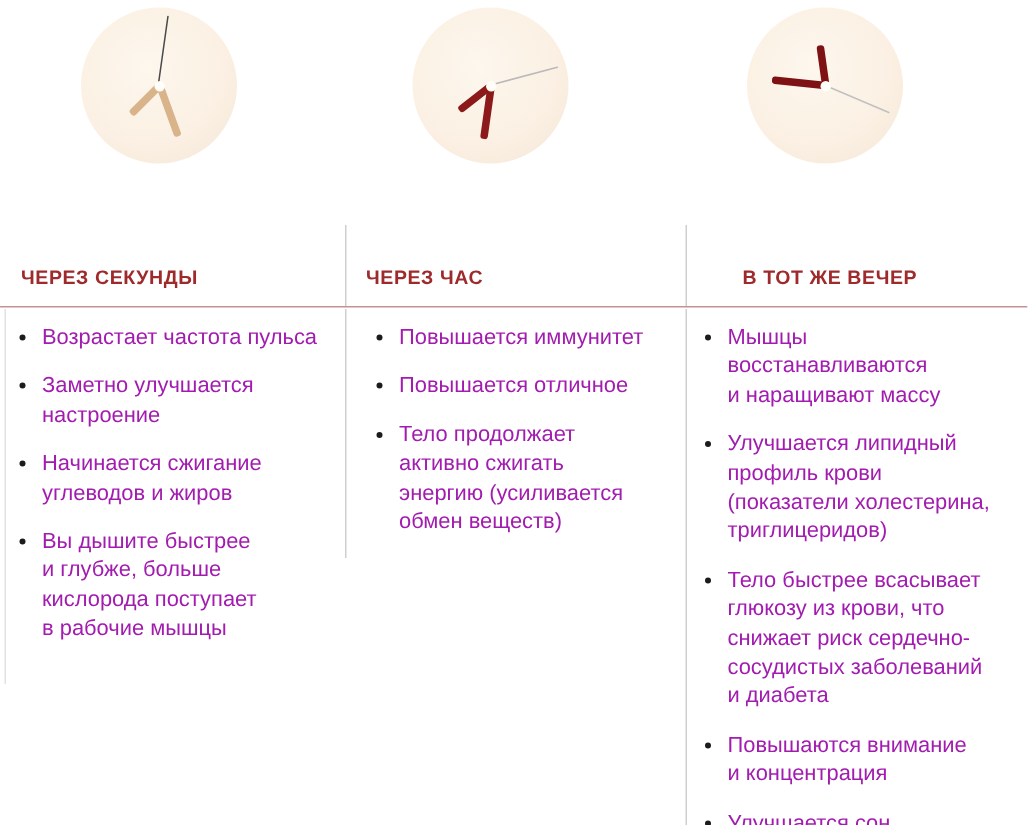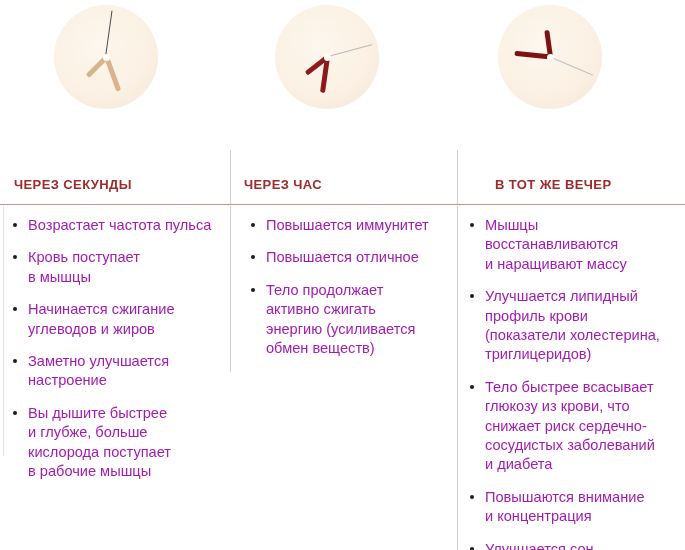--- a/index.html
+++ b/index.html
@@ -191,23 +191,22 @@
 
   <div class="vrule left-edge"></div>
   <div class="vrule v1-top"></div>
   <div class="vrule v1-bot"></div>
   <div class="vrule v2-top"></div>
   <div class="vrule v2-bot"></div>
 
   <div class="list-col l1">
     <ul class="bullets">
         <li>Возрастает частота пульса</li>
-        <li>Кровь поступает<br>в мышцы</li>
+        <li>Заметно улучшается<br>настроение</li>
         <li>Начинается сжигание<br>углеводов и жиров</li>
-        <li>Заметно улучшается<br>настроение</li>
         <li>Вы дышите быстрее<br>и глубже, больше<br>кислорода поступает<br>в рабочие мышцы</li>
       </ul>
   </div>
   <div class="list-col l2">
     <ul class="bullets">
         <li>Повышается иммунитет</li>
         <li>Повышается отличное</li>
         <li>Тело продолжает<br>активно сжигать<br>энергию (усиливается<br>обмен веществ)</li>
       </ul>
   </div>

